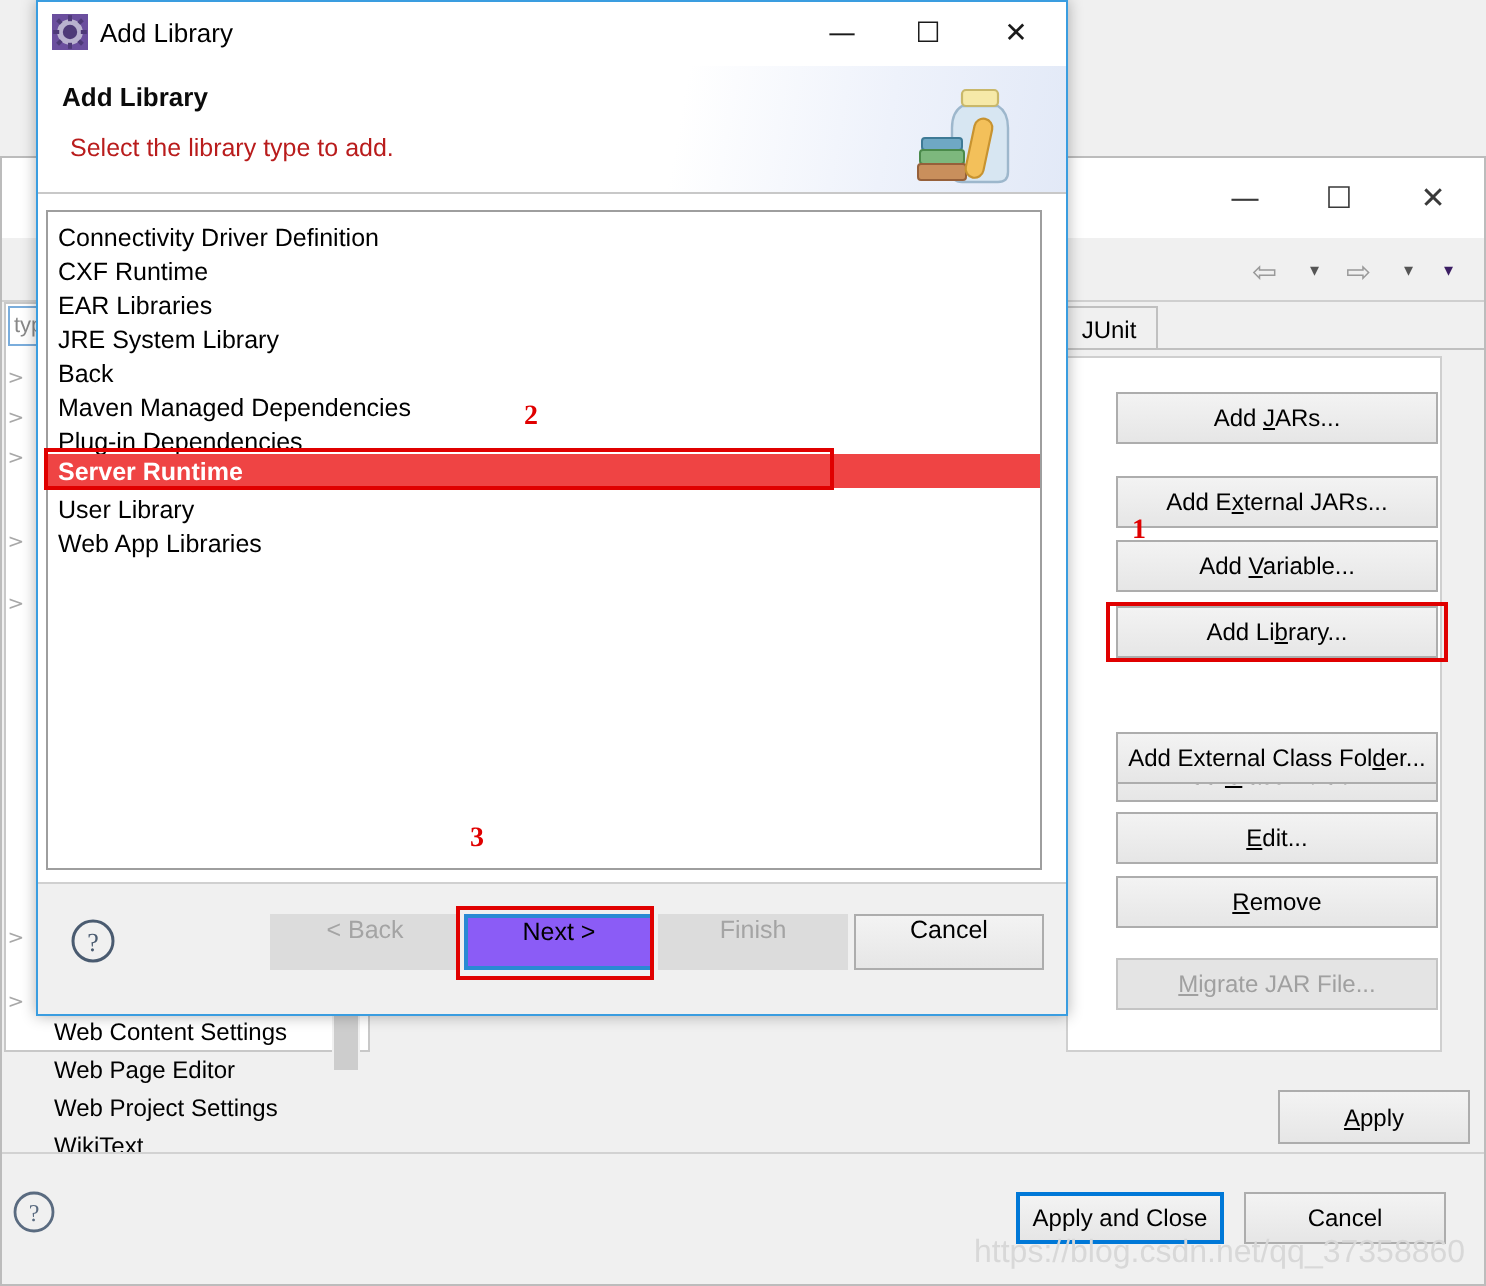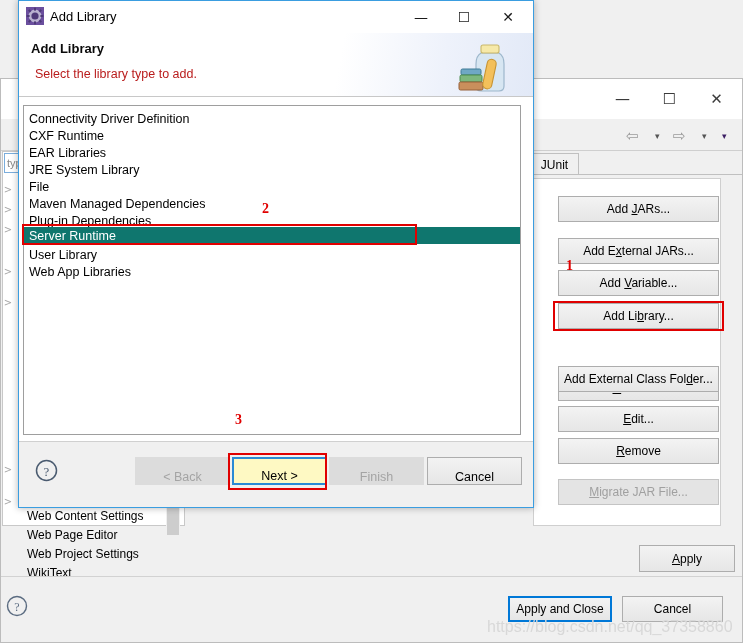--- a/index.html
+++ b/index.html
@@ -178,41 +178,41 @@
 
   #dlg-listbox{
     left:23px;top:105px;width:498px;height:330px;
     background:#ffffff;border:1px solid #9e9e9e;box-sizing:border-box;
   }
   .list-row{
     position:absolute;left:24px;width:496px;height:17px;
     display:flex;align-items:center;font-size:12.5px;
     padding-left:5px;box-sizing:border-box;white-space:nowrap;
   }
-  .list-row.selected{background:#0f766e;color:#ffffff;}
+  .list-row.selected{background:#ef4444;color:#ffffff;font-weight:bold;}
   #list-sel-highlight{
     left:22px;top:224px;width:395px;height:21px;
     border:2px solid #e00000;box-sizing:border-box;
   }
 
   #dlg-footer{
     left:19px;top:441px;width:514px;height:66px;
     background:#f0f0f0;border-top:1px solid #d0d0d0;box-sizing:border-box;
   }
   #dlg-help{left:35px;top:459px;width:23px;height:23px;}
   .dlg-btn{
     position:absolute;top:457px;width:95px;height:28px;
-    display:flex;align-items:flex-end;justify-content:center;
+    display:flex;align-items:flex-start;justify-content:center;
     font-size:12.5px;
     background:linear-gradient(#f3f3f3,#e6e6e6);
     border:1px solid #adadad;box-sizing:border-box;
   }
   .dlg-btn.disabled{color:#a4a4a4;background:#dcdcdc;border:1px solid #dcdcdc;}
   #btn-back{left:135px;}
-  #btn-next{left:232px;border:2px solid #2a8ad4;background:#fef9c3;}
+  #btn-next{left:232px;border:2px solid #2a8ad4;background:#8b5cf6;}
   #btn-finish{left:329px;}
   #btn-cancel{left:427px;}
   #next-highlight{
     left:228px;top:453px;width:99px;height:37px;
     border:2px solid #e00000;box-sizing:border-box;
   }
 
   
   .annot{
     position:absolute;color:#e00000;font-weight:bold;font-size:14px;
@@ -385,21 +385,21 @@
 <div class="list-row" style="top:127px;">
   <span>CXF Runtime</span>
   </div>
 <div class="list-row" style="top:144px;">
   <span>EAR Libraries</span>
   </div>
 <div class="list-row" style="top:161px;">
   <span>JRE System Library</span>
   </div>
 <div class="list-row" style="top:178px;">
-  <span>File</span>
+  <span>Back</span>
   </div>
 <div class="list-row" style="top:195px;">
   <span>Maven Managed Dependencies</span>
   </div>
 <div class="list-row" style="top:212px;">
   <span>Plug-in Dependencies</span>
   </div>
 <div class="list-row selected" style="top:227px;">
   <span>Server Runtime</span>
   </div>

